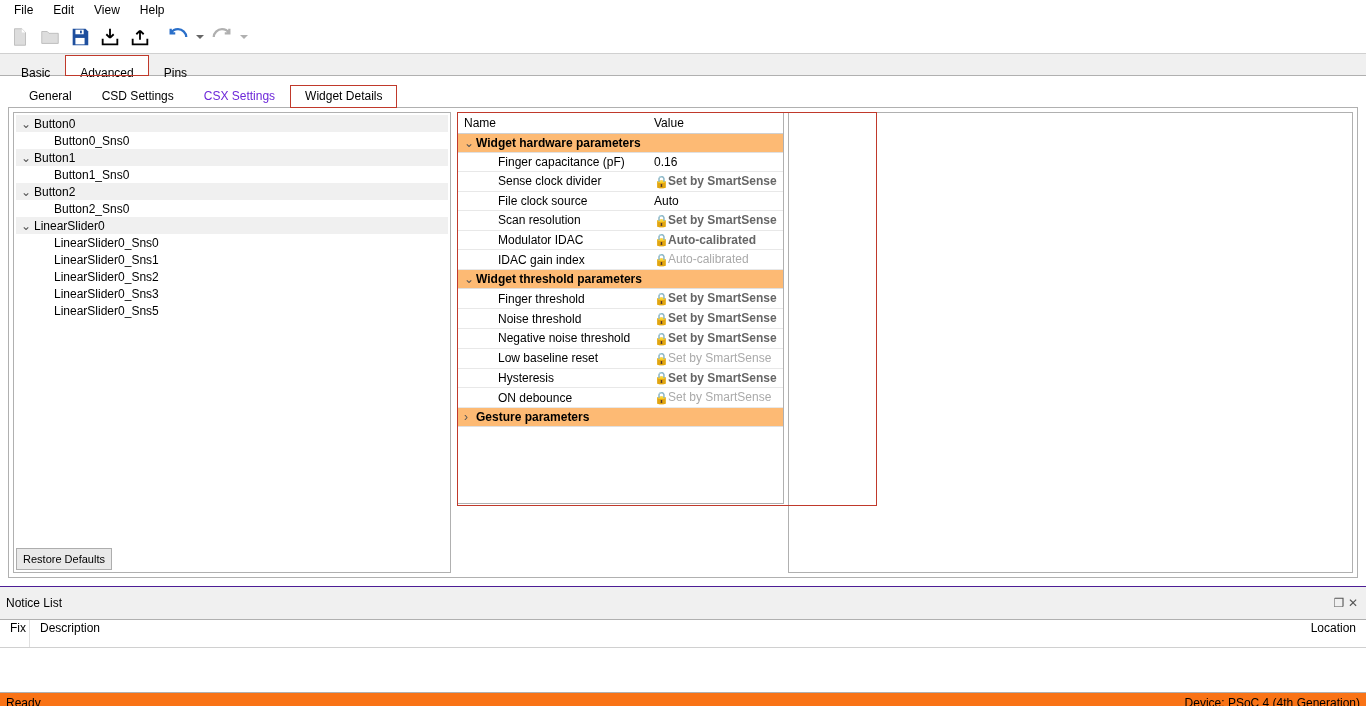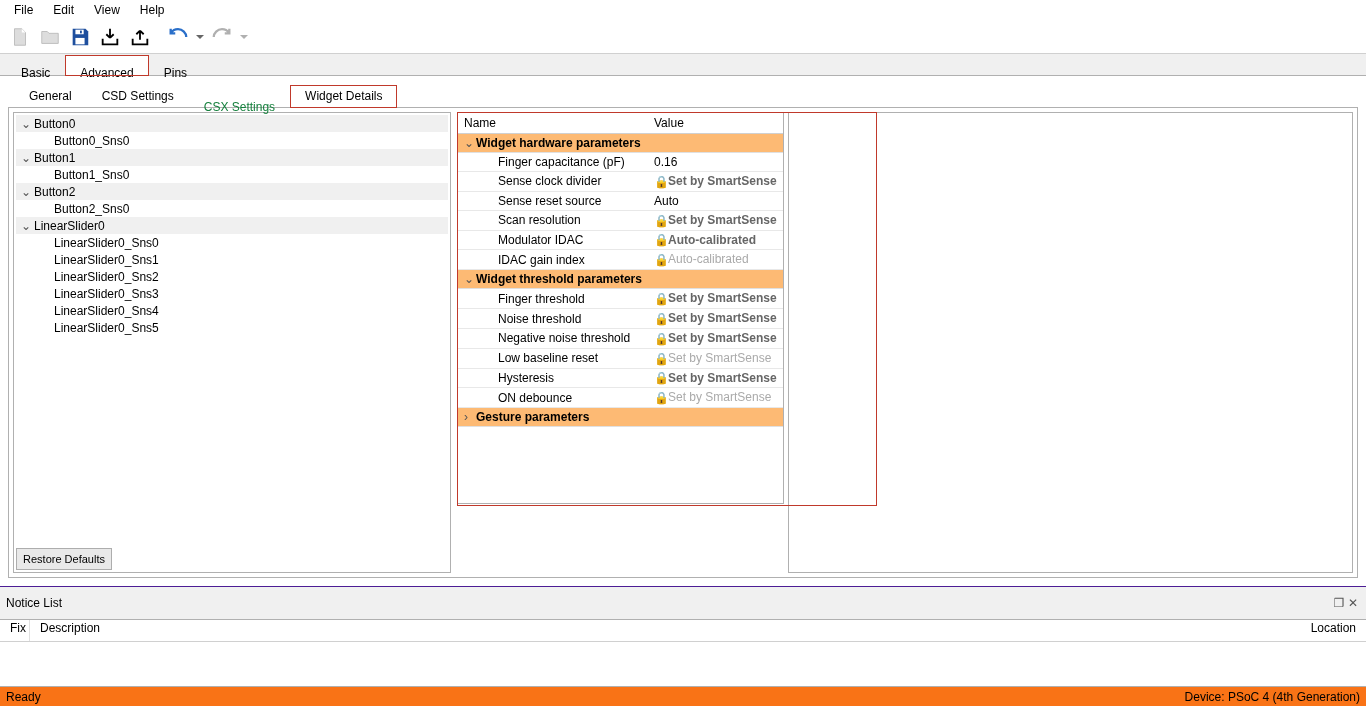--- a/index.html
+++ b/index.html
@@ -12,21 +12,21 @@
 .tsep { width: 6px; }
 .tabstrip { display: flex; height: 22px; background: #f0f0f0; border-bottom: 1px solid #b0b0b0; padding-left: 6px; }
 .tabstrip .tab { padding: 10px 14px; border: 1px solid transparent; border-bottom: none; position: relative; top: 1px; }
 .tabstrip .tab.sel { background: #fff; border-color: #b0b0b0; }
 .tabstrip .tab.hl { outline: 1.5px solid #c0392b; outline-offset: -1px; text-align: right; }
 .content { padding: 8px; }
 .subtabs { display: flex; height: 24px; border-bottom: 1px solid #b0b0b0; padding-left: 6px; }
 .subtabs .stab { padding: 3px 14px; border: 1px solid transparent; border-bottom: none; position: relative; top: 1px; }
 .subtabs .stab.sel { background: #fff; border-color: #b0b0b0; }
 .subtabs .stab.hl { outline: 1.5px solid #c0392b; outline-offset: -1px; }
-.subtabs .stab.dis { color: #15803d; margin-top: 11px; }
+.subtabs .stab.dis { color: #6d28d9; }
 .panel { border: 1px solid #b0b0b0; border-top: none; height: 470px; display: flex; padding: 4px; gap: 6px; }
 .tree { width: 438px; border: 1px solid #b0b0b0; padding: 2px; display: flex; flex-direction: column; }
 .treebody { flex: 1; overflow: auto; }
 .trow { display: flex; align-items: center; height: 17px; padding-left: 4px; }
 .trow.group { background: #f0f0f0; }
 .trow .chev { width: 12px; text-align: center; color: #555; }
 .trow .lbl { padding-left: 2px; }
 .trow.child .lbl { padding-left: 34px; }
 .restore { margin-top: 6px; width: 96px; height: 22px; border: 1px solid #adadad; background: #e9e9e9; font-size: 11px; }
 .propwrap { flex: 1; display: flex; flex-direction: row; gap: 4px; }
@@ -39,21 +39,21 @@
 .propgrid tr.cat .chev { display: inline-block; width: 12px; color: #555; font-weight: normal; }
 .propgrid tr.prop td { padding: 2px 6px; border-bottom: 1px solid #e8e8e8; }
 .propgrid tr.prop td:first-child { padding-left: 40px; }
 .propgrid .lock { display: inline-block; width: 14px; vertical-align: middle; }
 .propgrid .valtxt { color: #666; font-weight: bold; }
 .propgrid .valtxt.dim { color: #aaa; font-weight: normal; }
 .desc { border: 1px solid #b0b0b0; flex: 1; }
 .notice-hdr { background: #f0f0f0; height: 20px; display: flex; align-items: center; padding: 16px 6px; border-top: 1px solid #4c1d95; border-bottom: 1px solid #b0b0b0; }
 .notice-hdr .sp { flex: 1; }
 .notice-hdr .ico { width: 14px; text-align: center; color: #555; }
-.notice-cols { display: flex; height: 22px; border-bottom: 1px solid #d0d0d0; }
+.notice-cols { display: flex; height: 28px; border-bottom: 1px solid #d0d0d0; }
 .notice-cols .c { padding: 1px 10px; border-right: 1px solid #e0e0e0; }
 .notice-cols .c.fix { width: 30px; }
 .notice-cols .c.desc { flex: 1; border: none; }
 .notice-cols .c.loc { width: 70px; text-align: right; border: none; }
 .notice-body { height: 44px; }
 .status { height: 20px; background: #f97316; border-top: 1px solid #b0b0b0; display: flex; align-items: center; padding: 0 6px; }
 .status .sp { flex: 1; }
 </style>
 </head>
 <body>
@@ -167,23 +167,20 @@
         <div class="trow child">
             <span class="lbl">LinearSlider0_Sns1</span>
           </div>
         <div class="trow child">
             <span class="lbl">LinearSlider0_Sns2</span>
           </div>
         <div class="trow child">
             <span class="lbl">LinearSlider0_Sns3</span>
           </div>
         <div class="trow child">
-            <span class="lbl">LinearSlider0_Sns4</span>
-          </div>
-        <div class="trow child">
             <span class="lbl">LinearSlider0_Sns5</span>
           </div>
       </div>
       <button class="restore">Restore Defaults</button>
     </div>
     <div class="propwrap">
       <div class="propgrid">
         <div class="hl"></div>
         <table>
           <tbody>
@@ -196,21 +193,21 @@
               </tr>
           <tr class="prop">
                 <td>Finger capacitance (pF)</td>
                 <td>0.16</td>
               </tr>
           <tr class="prop">
                 <td>Sense clock divider</td>
                 <td><span class="lock">🔒</span><span class="valtxt">Set by SmartSense</span></td>
               </tr>
           <tr class="prop">
-                <td>Sense reset source</td>
+                <td>File clock source</td>
                 <td>Auto</td>
               </tr>
           <tr class="prop">
                 <td>Scan resolution</td>
                 <td><span class="lock">🔒</span><span class="valtxt">Set by SmartSense</span></td>
               </tr>
           <tr class="prop">
                 <td>Modulator IDAC</td>
                 <td><span class="lock">🔒</span><span class="valtxt">Auto-calibrated</span></td>
               </tr>

